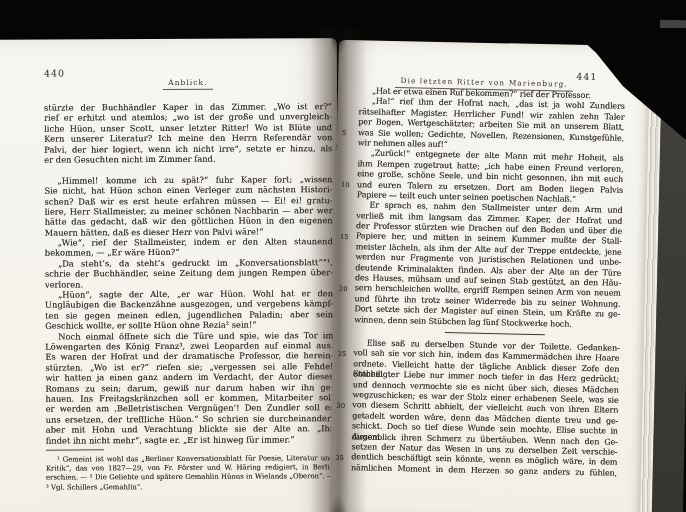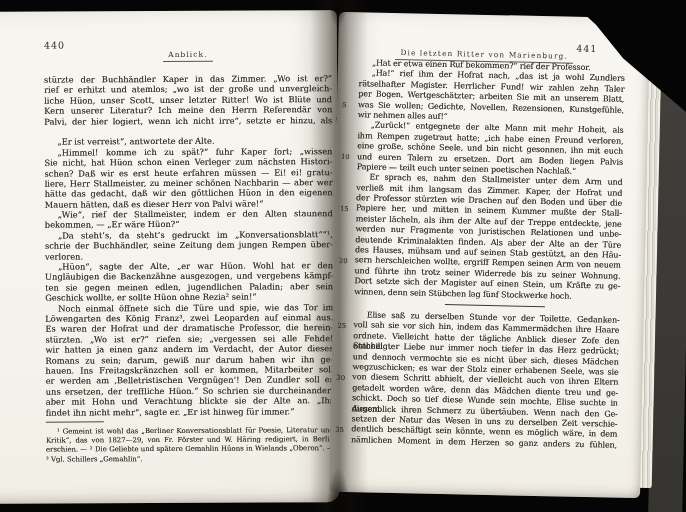--- a/index.html
+++ b/index.html
@@ -1,21 +1,21 @@
 <!DOCTYPE html>
 <html><head>
 <meta charset="utf-8">
 <style>
   html,body{margin:0;padding:0;}
   body{
     width:686px;height:512px;position:relative;overflow:hidden;
     background:#050505;
     font-family:"DejaVu Serif", serif;
   }
-  .photo{position:absolute;inset:0;background:#050505;}
+  .photo{position:absolute;inset:0;background:#050505;margin-top:28px;}
 
   
   .cover{
     position:absolute;left:654px;top:-8px;width:34px;height:530px;
     background:linear-gradient(180deg,#44423e 0%,#3e3c38 40%,#363430 100%);
     transform:rotate(1.3deg);
   }
   .stack{
     position:absolute;left:640px;top:18px;width:17px;height:470px;
     background:repeating-linear-gradient(90deg,#efede6 0 2px,#c8c4b9 2px 3px,#dedbd2 3px 5px);
@@ -104,22 +104,22 @@
       <span class="head-text">Anblick.</span>
     </div>
 
     <div class="body-text body-left">
 
     <div class="line"><span class="num"></span><span>stürzte der Buchhändler Kaper in das Zimmer. „Wo ist er?“</span></div>
         <div class="line"><span class="num"></span><span>rief er erhitzt und atemlos; „wo ist der große und unvergleich-</span></div>
         <div class="line"><span class="num"></span><span>liche Hüon, unser Scott, unser letzter Ritter! Wo ist Blüte und</span></div>
         <div class="line"><span class="num"></span><span>Kern unserer Literatur? Ich meine den Herrn Referendär von</span></div>
         <div class="line"><span class="num">5</span><span>Palvi, der hier logiert, wenn ich nicht irre“, setzte er hinzu, als</span></div>
-        <div class="line para-end"><span class="num"></span></div>
-        <div class="line indent para-end"><span class="num"></span><span>„Er ist verreist“, antwortete der Alte.</span></div>
+        <div class="line para-end"><span class="num"></span><span>er den Gesuchten nicht im Zimmer fand.</span></div>
+        <div class="line indent para-end"><span class="num"></span></div>
         <div class="line indent"><span class="num"></span><span>„Himmel! komme ich zu spät?“ fuhr Kaper fort; „wissen</span></div>
         <div class="line"><span class="num"></span><span>Sie nicht, hat Hüon schon einen Verleger zum nächsten Histori-</span></div>
         <div class="line"><span class="num">10</span><span>schen? Daß wir es erst heute erfahren müssen — Ei! ei! gratu-</span></div>
         <div class="line"><span class="num"></span><span>liere, Herr Stallmeister, zu meiner schönen Nachbarin — aber wer</span></div>
         <div class="line"><span class="num"></span><span>hätte das gedacht, daß wir den göttlichen Hüon in den eigenen</span></div>
         <div class="line para-end"><span class="num"></span><span>Mauern hätten, daß es dieser Herr von Palvi wäre!“</span></div>
         <div class="line indent"><span class="num"></span><span>„Wie“, rief der Stallmeister, indem er den Alten staunend</span></div>
         <div class="line para-end"><span class="num">15</span><span>bekommen, — „Er wäre Hüon?“</span></div>
         <div class="line indent"><span class="num"></span><span>„Da steht’s, da steht’s gedruckt im „Konversationsblatt““¹,</span></div>
         <div class="line"><span class="num"></span><span>schrie der Buchhändler, seine Zeitung dem jungen Rempen über-</span></div>

